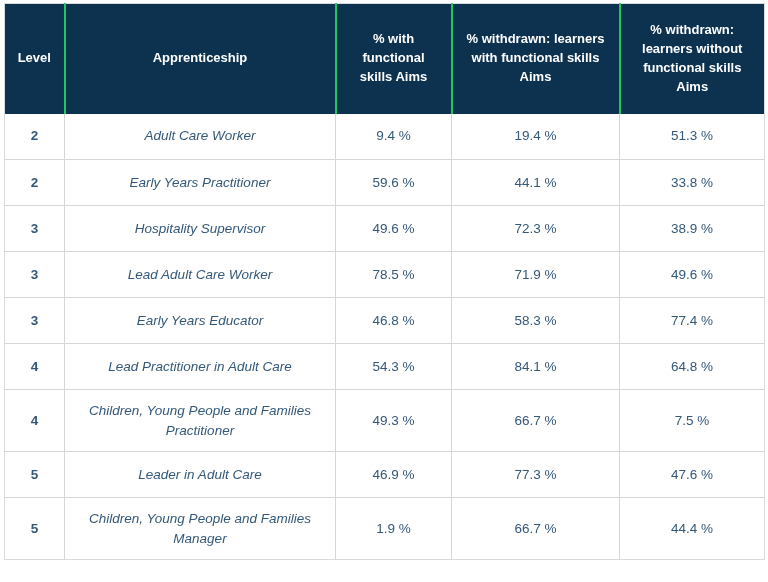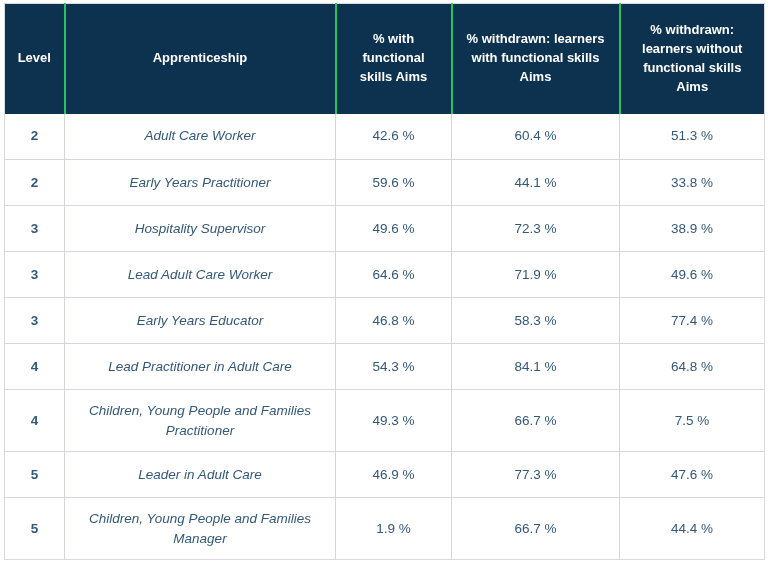--- a/index.html
+++ b/index.html
@@ -93,42 +93,42 @@
         <th>Apprenticeship</th>
         <th>% with functional skills Aims</th>
         <th>% withdrawn: learners with functional skills Aims</th>
         <th>% withdrawn: learners without functional skills Aims</th>
       </tr>
     </thead>
     <tbody>
       <tr class="row-std">
         <td class="cell-level">2</td>
         <td class="cell-app">Adult Care Worker</td>
-        <td class="cell-num">42.6 %</td>
-        <td class="cell-num">60.4 %</td>
+        <td class="cell-num">9.4 %</td>
+        <td class="cell-num">19.4 %</td>
         <td class="cell-num">51.3 %</td>
       </tr>
       <tr class="row-std">
         <td class="cell-level">2</td>
         <td class="cell-app">Early Years Practitioner</td>
         <td class="cell-num">59.6 %</td>
         <td class="cell-num">44.1 %</td>
         <td class="cell-num">33.8 %</td>
       </tr>
       <tr class="row-std">
         <td class="cell-level">3</td>
         <td class="cell-app">Hospitality Supervisor</td>
         <td class="cell-num">49.6 %</td>
         <td class="cell-num">72.3 %</td>
         <td class="cell-num">38.9 %</td>
       </tr>
       <tr class="row-std">
         <td class="cell-level">3</td>
         <td class="cell-app">Lead Adult Care Worker</td>
-        <td class="cell-num">64.6 %</td>
+        <td class="cell-num">78.5 %</td>
         <td class="cell-num">71.9 %</td>
         <td class="cell-num">49.6 %</td>
       </tr>
       <tr class="row-std">
         <td class="cell-level">3</td>
         <td class="cell-app">Early Years Educator</td>
         <td class="cell-num">46.8 %</td>
         <td class="cell-num">58.3 %</td>
         <td class="cell-num">77.4 %</td>
       </tr>

